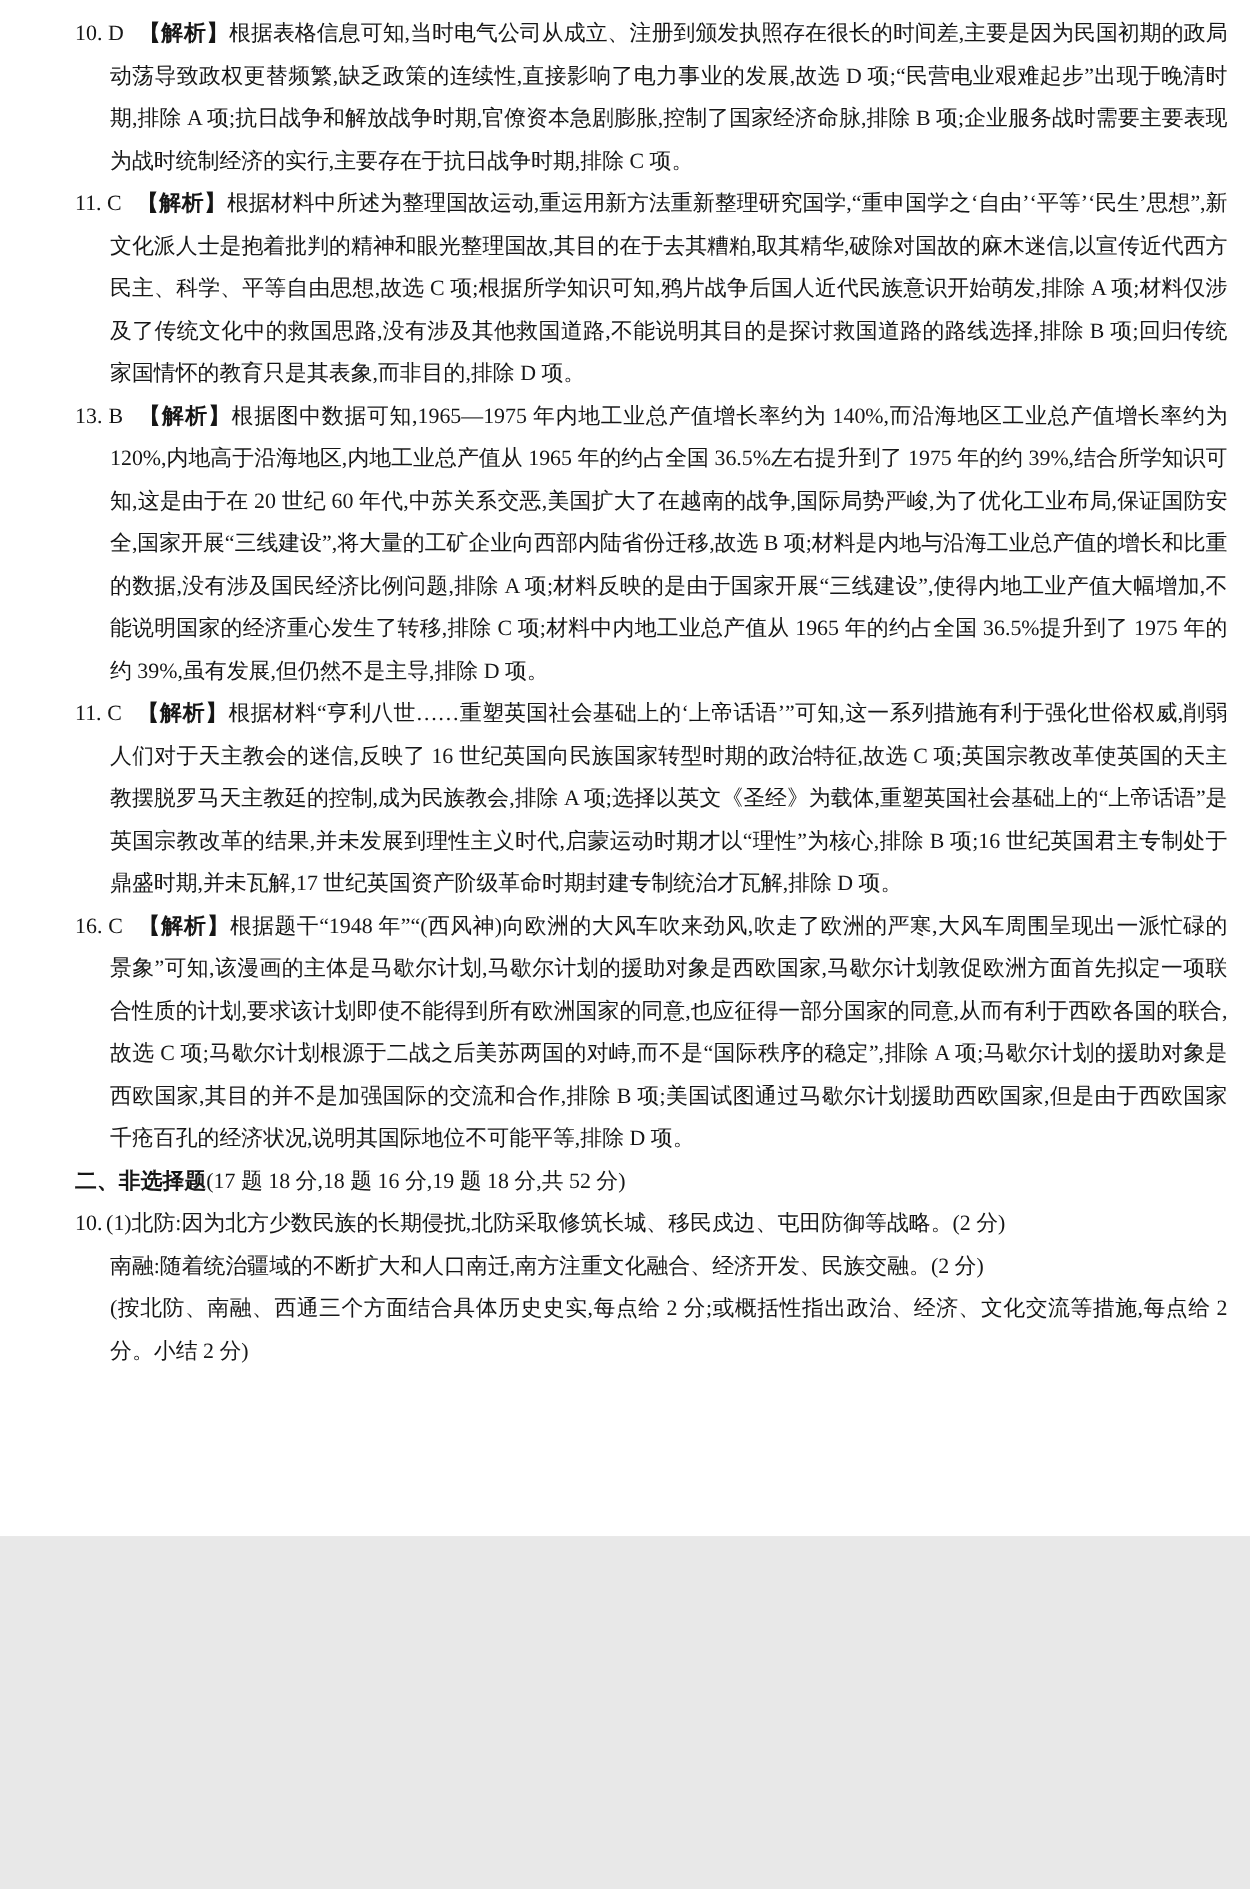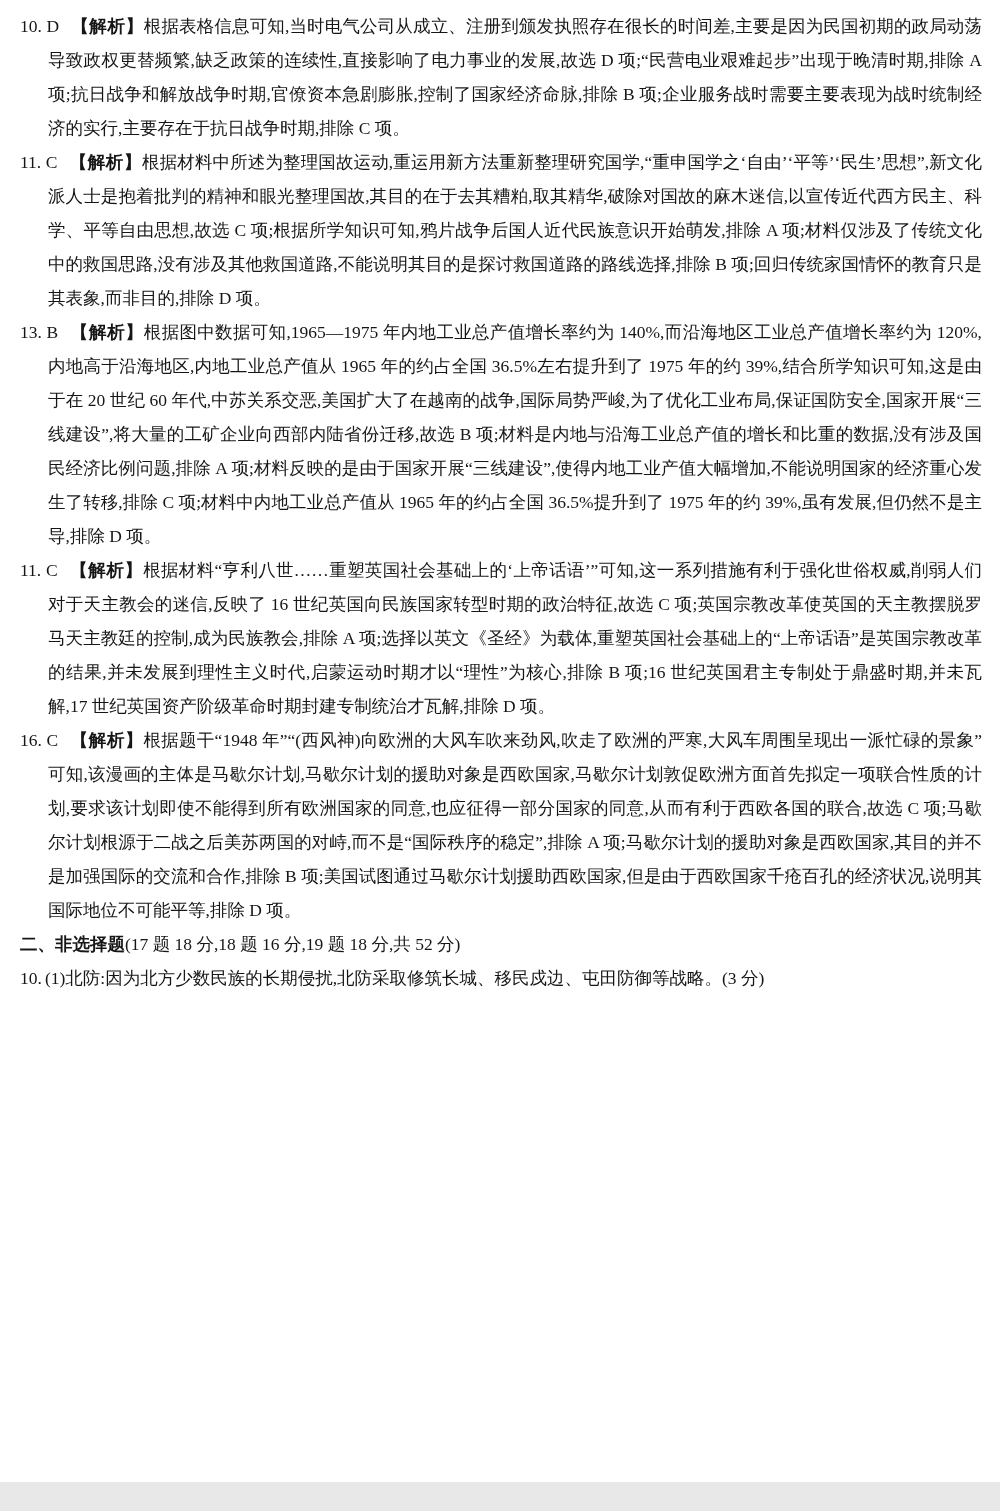--- a/index.html
+++ b/index.html
@@ -1,26 +1,27 @@
 <!DOCTYPE html>
 <html lang="zh"><head>
 <meta charset="utf-8">
 <style>
   * { margin:0; padding:0; box-sizing:border-box; }
   html,body { background:#e8e8e8; }
   .page {
     position:relative;
-    width:1000px; height:1482px;
+    width:1000px; height:1229px;
     margin:0 auto;
     background:#ffffff;
     color:#161616;
     font-family:"Liberation Serif","DejaVu Serif",serif;
     font-size:17.5px;
     line-height:34px;
     overflow:hidden;
+    padding-left:40px;
   }
   .content {
     padding:9px 18px 0 20px;
   }
   .item {
     padding-left:28px;
     text-indent:-28px;
     text-align:justify;
   }
   .ans-num {
@@ -64,18 +65,20 @@
     <p class="item"><span class="ans-num">13. B</span><span class="label">【解析】</span><span>根据图中数据可知,1965—1975 年内地工业总产值增长率约为 140%,而沿海地区工业总产值增长率约为 120%,内地高于沿海地区,内地工业总产值从 1965 年的约占全国 36.5%左右提升到了 1975 年的约 39%,结合所学知识可知,这是由于在 20 世纪 60 年代,中苏关系交恶,美国扩大了在越南的战争,国际局势严峻,为了优化工业布局,保证国防安全,国家开展“三线建设”,将大量的工矿企业向西部内陆省份迁移,故选 B 项;材料是内地与沿海工业总产值的增长和比重的数据,没有涉及国民经济比例问题,排除 A 项;材料反映的是由于国家开展“三线建设”,使得内地工业产值大幅增加,不能说明国家的经济重心发生了转移,排除 C 项;材料中内地工业总产值从 1965 年的约占全国 36.5%提升到了 1975 年的约 39%,虽有发展,但仍然不是主导,排除 D 项。</span></p>
 
 
     <p class="item"><span class="ans-num">11. C</span><span class="label">【解析】</span><span>根据材料“亨利八世……重塑英国社会基础上的‘上帝话语’”可知,这一系列措施有利于强化世俗权威,削弱人们对于天主教会的迷信,反映了 16 世纪英国向民族国家转型时期的政治特征,故选 C 项;英国宗教改革使英国的天主教摆脱罗马天主教廷的控制,成为民族教会,排除 A 项;选择以英文《圣经》为载体,重塑英国社会基础上的“上帝话语”是英国宗教改革的结果,并未发展到理性主义时代,启蒙运动时期才以“理性”为核心,排除 B 项;16 世纪英国君主专制处于鼎盛时期,并未瓦解,17 世纪英国资产阶级革命时期封建专制统治才瓦解,排除 D 项。</span></p>
 
     <p class="item"><span class="ans-num">16. C</span><span class="label">【解析】</span><span>根据题干“1948 年”“(西风神)向欧洲的大风车吹来劲风,吹走了欧洲的严寒,大风车周围呈现出一派忙碌的景象”可知,该漫画的主体是马歇尔计划,马歇尔计划的援助对象是西欧国家,马歇尔计划敦促欧洲方面首先拟定一项联合性质的计划,要求该计划即使不能得到所有欧洲国家的同意,也应征得一部分国家的同意,从而有利于西欧各国的联合,故选 C 项;马歇尔计划根源于二战之后美苏两国的对峙,而不是“国际秩序的稳定”,排除 A 项;马歇尔计划的援助对象是西欧国家,其目的并不是加强国际的交流和合作,排除 B 项;美国试图通过马歇尔计划援助西欧国家,但是由于西欧国家千疮百孔的经济状况,说明其国际地位不可能平等,排除 D 项。</span></p>
 
     <p class="section-line"><span class="section-bold">二、非选择题</span><span>(17 题 18 分,18 题 16 分,19 题 18 分,共 52 分)</span></p>
 
     <div>
-      <p class="item"><span class="q-num">10.</span><span>(1)北防:因为北方少数民族的长期侵扰,北防采取修筑长城、移民戍边、屯田防御等战略。(3 分)</span></p>
+      <p class="item"><span class="q-num">10.</span><span>(1)北防:因为北方少数民族的长期侵扰,北防采取修筑长城、移民戍边、屯田防御等战略。(2 分)</span></p>
+      <p class="cont">南融:随着统治疆域的不断扩大和人口南迁,南方注重文化融合、经济开发、民族交融。(2 分)</p>
+      <p class="cont">(按北防、南融、西通三个方面结合具体历史史实,每点给 2 分;或概括性指出政治、经济、文化交流等措施,每点给 2 分。小结 2 分)</p>
     </div>
 
 
   </div>
 </div>
 
 </body></html>

